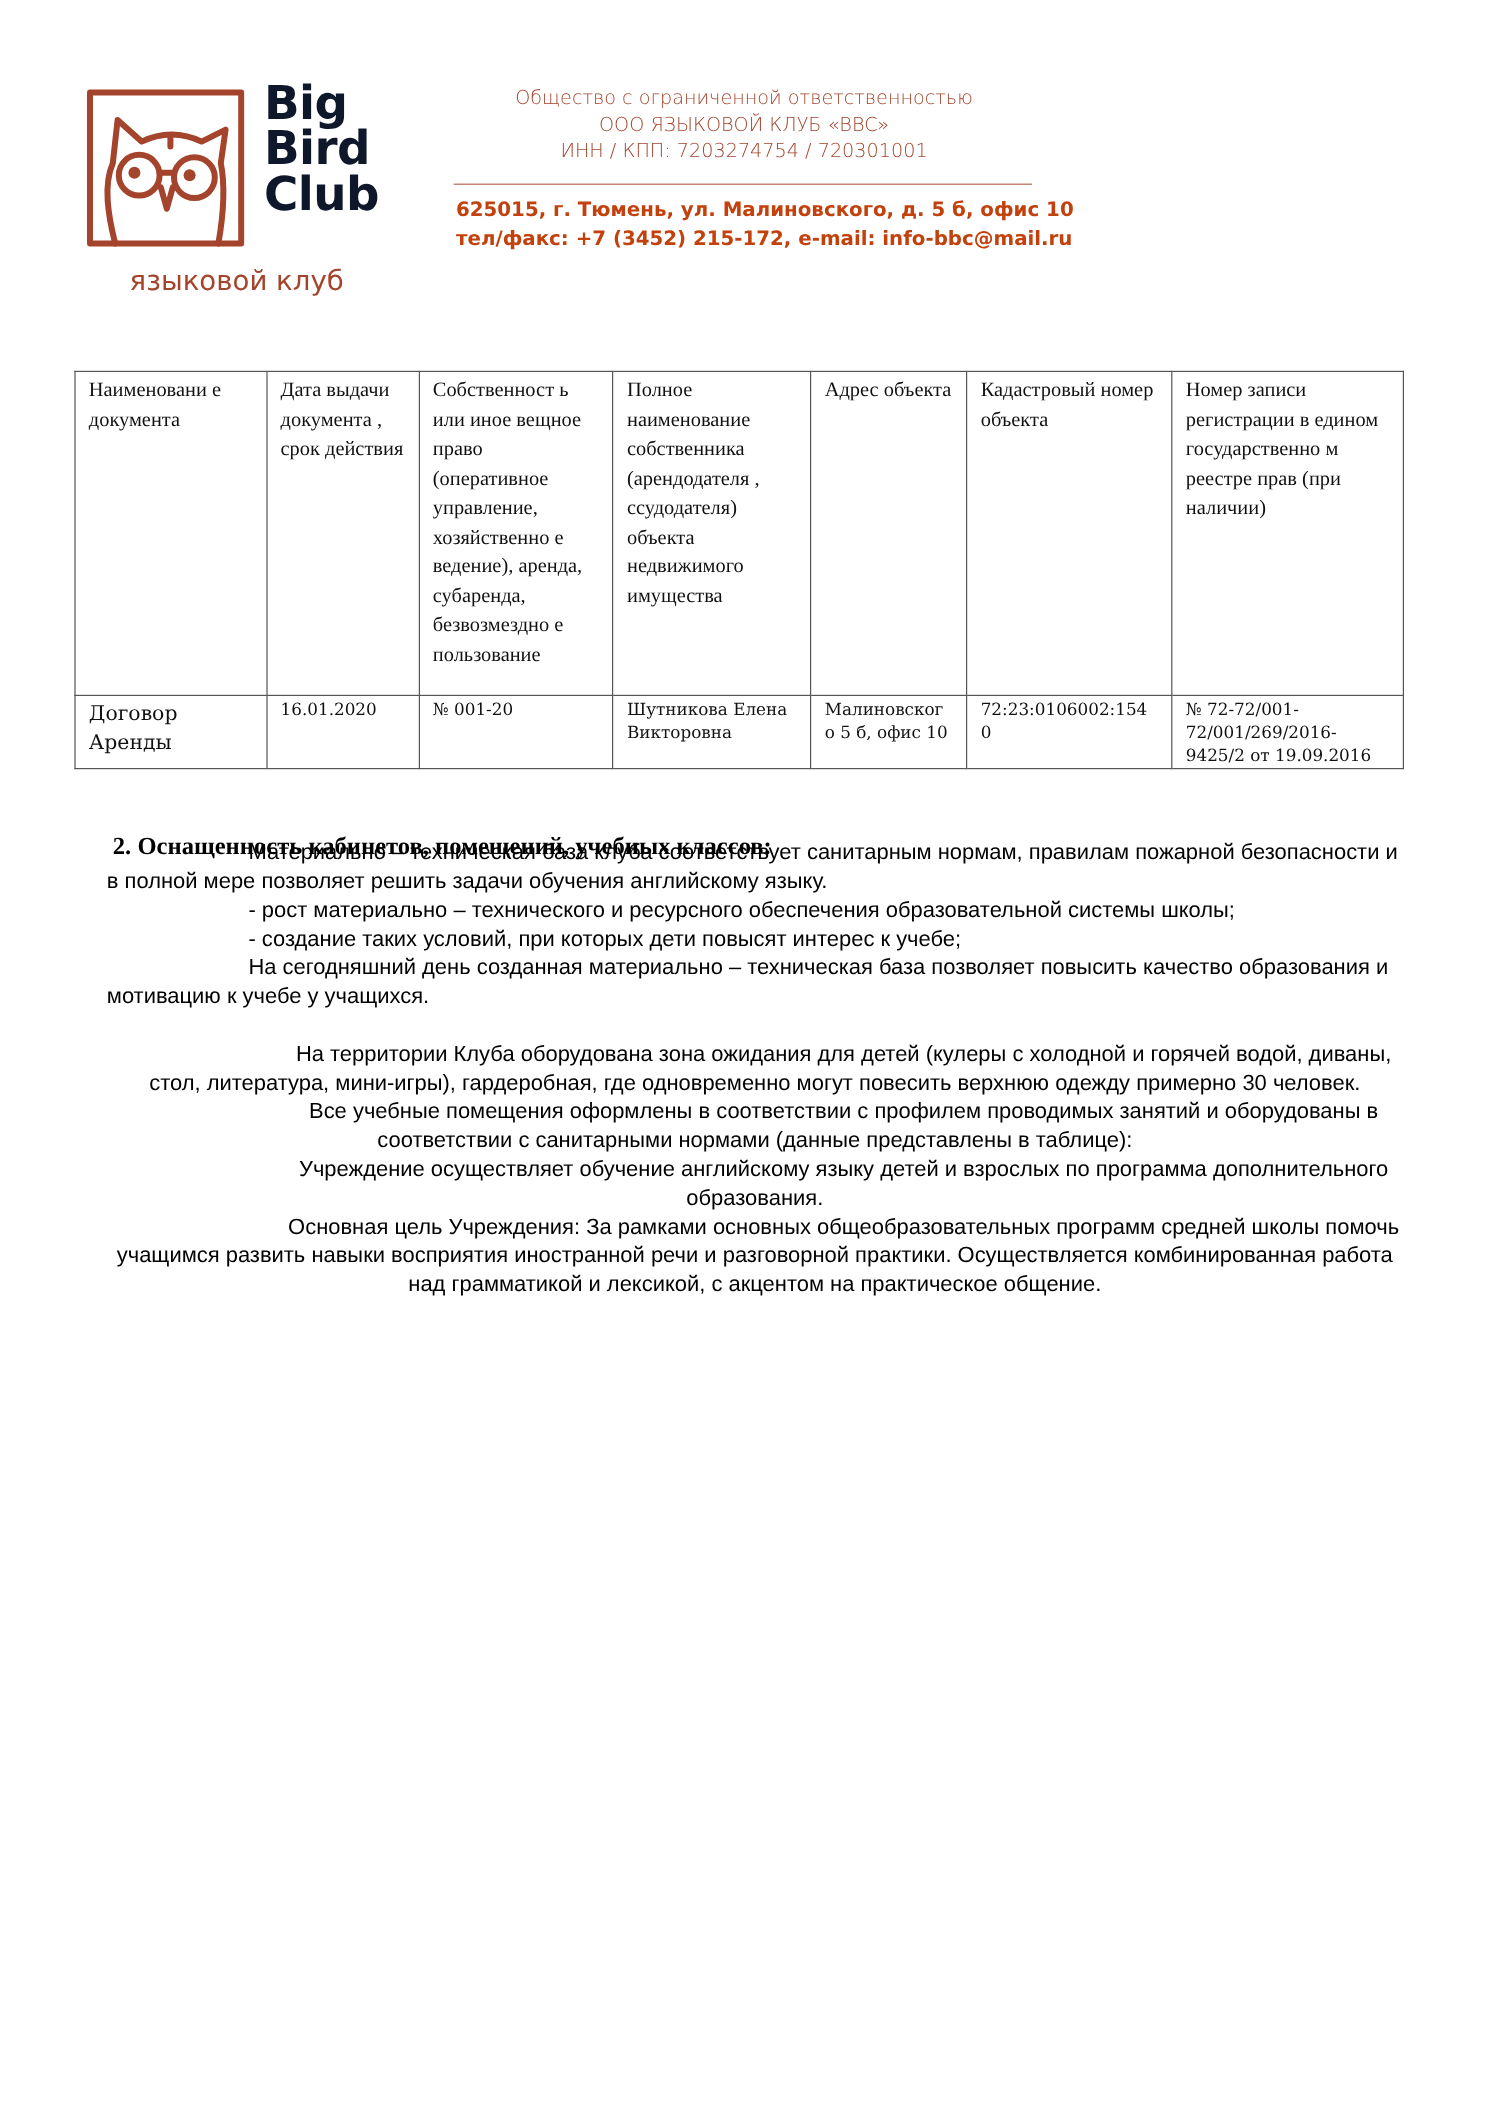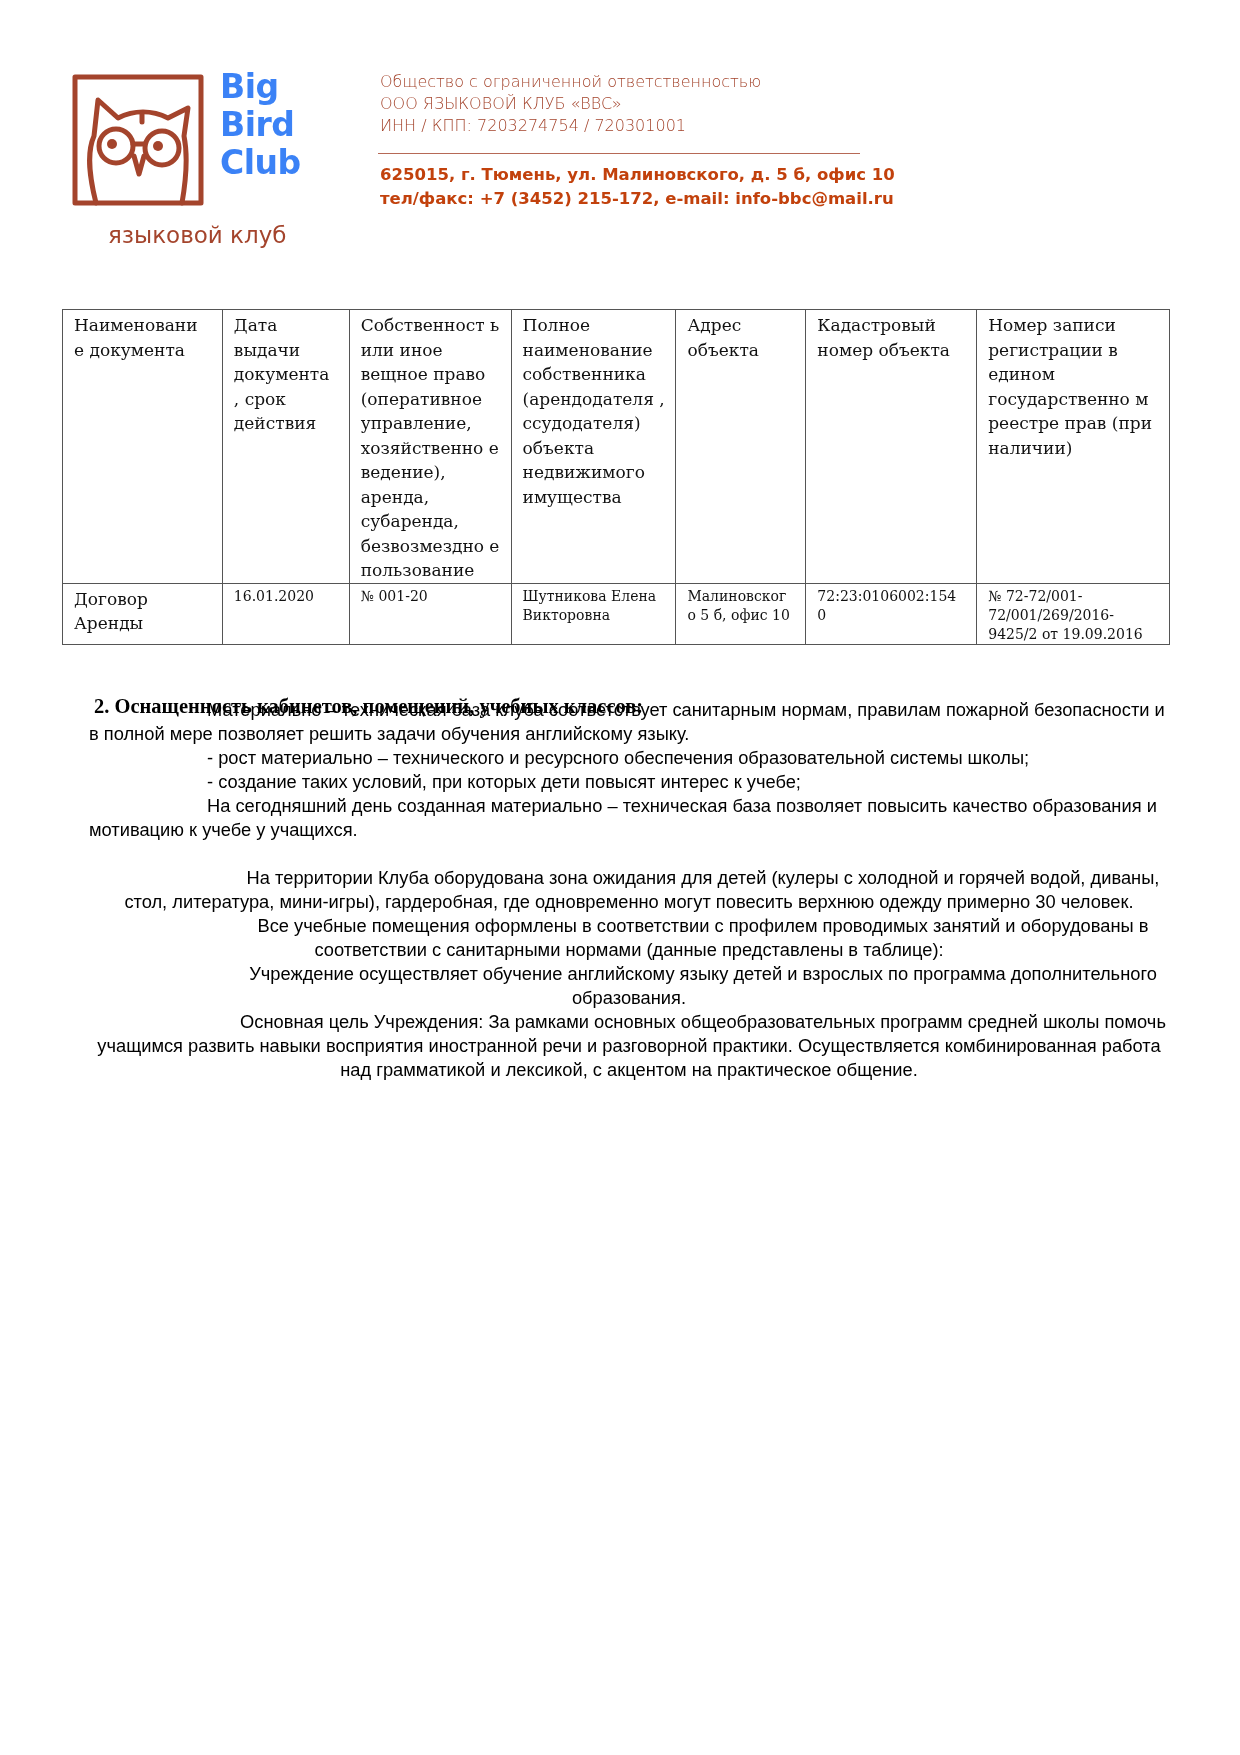--- a/index.html
+++ b/index.html
@@ -1,29 +1,29 @@
 <!DOCTYPE html>
 <html><head>
 <meta charset="utf-8">
 <style>
   html, body { margin: 0; padding: 0; background: #ffffff; }
   body { width: 1240px; height: 1755px; position: relative; overflow: hidden; font-family: "Liberation Sans", sans-serif; color: #000; }
   .logo-wrap { position: absolute; left: 72px; top: 74px; width: 270px; height: 180px; }
   .logo-box { position: absolute; left: 0; top: 0; width: 132px; height: 132px; }
-  .logo-text { position: absolute; left: 148px; top: -6px; font-family: "DejaVu Sans", sans-serif; font-weight: bold; font-size: 33px; line-height: 38px; color: #3b82f6; letter-spacing: -0.5px; }
+  .logo-text { position: absolute; left: 148px; top: -6px; font-family: "DejaVu Sans", sans-serif; font-weight: bold; font-size: 39px; line-height: 38px; color: #0f172a; letter-spacing: -0.5px; }
   .logo-sub { position: absolute; left: 36px; top: 148px; font-family: "DejaVu Sans", sans-serif; font-weight: normal; font-size: 23px; color: #a4442c; white-space: nowrap; }
 
-  .company { position: absolute; left: 380px; top: 71px; width: 480px; font-family: "DejaVu Sans", sans-serif; font-size: 16px; line-height: 22px; color: #a4442c; font-weight: 300; }
+  .company { position: absolute; left: 380px; top: 71px; width: 480px; text-align: center; font-family: "DejaVu Sans", sans-serif; font-size: 16px; line-height: 22px; color: #a4442c; font-weight: 300; }
   .company div { white-space: nowrap; }
   .header-rule { position: absolute; left: 378px; top: 153px; width: 482px; height: 1px; background: #a4442c; opacity: 0.8; }
   .contacts { position: absolute; left: 380px; top: 163px; font-family: "DejaVu Sans", sans-serif; font-size: 16.5px; line-height: 24px; color: #c2410c; font-weight: bold; white-space: nowrap; }
 
   table.reg { position: absolute; left: 62px; top: 309px; width: 1108px; border-collapse: collapse; font-family: "DejaVu Serif", serif; color: #111; }
   table.reg td { border: 1.5px solid #555; vertical-align: top; padding: 3px 10px 0 11px; }
-  table.reg tr.head td { font-size: 17px; line-height: 24.5px; height: 266px; }
+  table.reg tr.head td { font-size: 17px; line-height: 24.5px; height: 266px; font-family: Liberation Serif, serif; }
   table.reg tr.row td { font-size: 14px; line-height: 19px; height: 52px; }
   table.reg tr.row td.big { font-size: 17px; line-height: 24px; }
   col.c1 { width: 160px; } col.c2 { width: 127px; } col.c3 { width: 162px; } col.c4 { width: 165px; }
   col.c5 { width: 130px; } col.c6 { width: 171px; } col.c7 { width: 193px; }
 
   .section-title { position: absolute; left: 94px; top: 675px; font-family: "Liberation Serif", serif; font-weight: bold; font-size: 20.5px; white-space: nowrap; margin-top: 20px; }
   .body-text { position: absolute; left: 89px; top: 698px; width: 1080px; font-family: "Liberation Sans", sans-serif; font-size: 18.3px; line-height: 24px; }
   .body-text p { margin: 0; }
   .ind1 { text-indent: 118px; }
   .ind1b { padding-left: 118px; }

